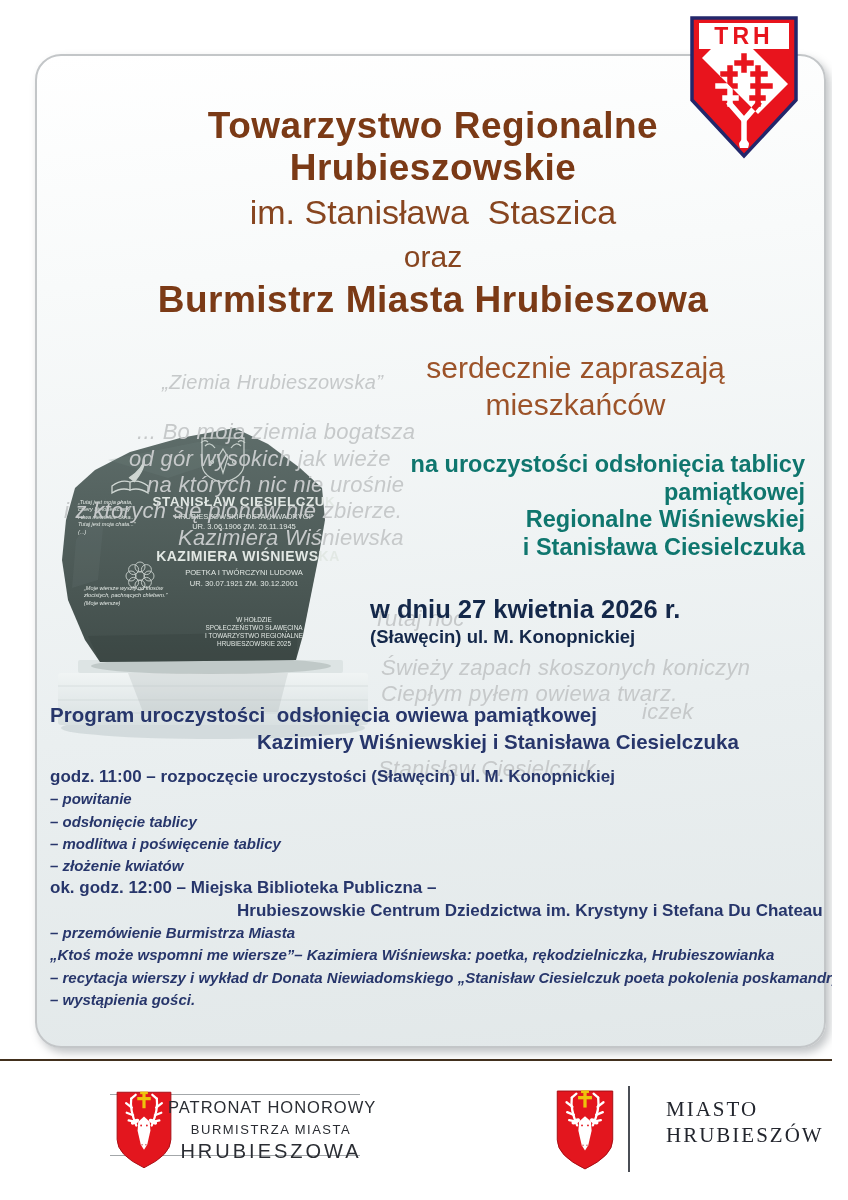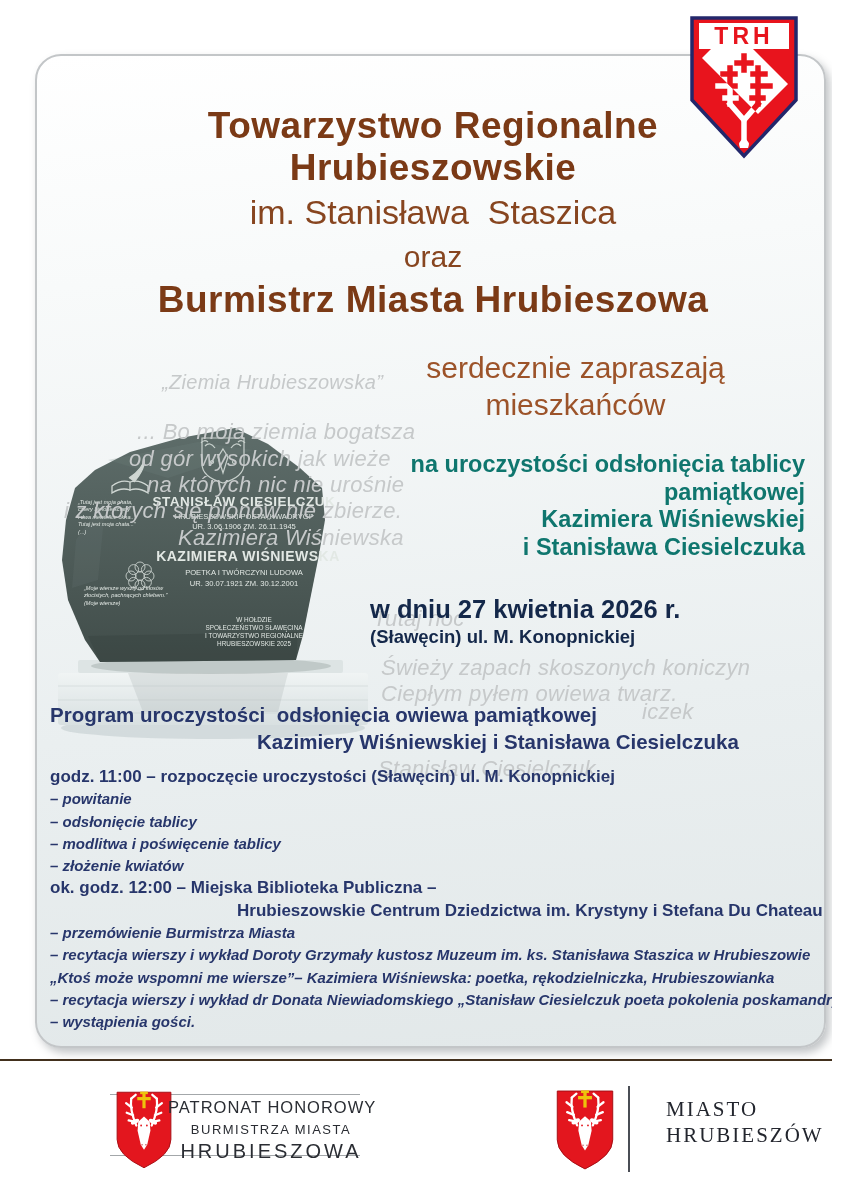--- a/index.html
+++ b/index.html
@@ -197,21 +197,21 @@
   </div>
 
   <div class="abs lead">
     <div>serdecznie zapraszają</div>
     <div>mieszkańców</div>
   </div>
 
   <div class="abs body-block">
     <div>na uroczystości odsłonięcia tablicy</div>
     <div>pamiątkowej</div>
-    <div>Kazimiera Wiśniewskiej</div>
+    <div>Regionalne Wiśniewskiej</div>
     <div>i Stanisława Ciesielczuka</div>
   </div>
 
   <div class="abs date-block">
     <div class="date-line">w dniu 27 kwietnia 2026 r.</div>
     <div class="place-line">(Sławęcin) ul. M. Konopnickiej</div>
   </div>
 
   <div class="abs prog-title">
     <div class="pt1">Program uroczystości  odsłonięcia owiewa pamiątkowej</div>
@@ -219,21 +219,20 @@
   </div>
   <div class="abs prog-items">
       <div class="prog-item bold">godz. 11:00 – rozpoczęcie uroczystości (Sławęcin) ul. M. Konopnickiej</div>
       <div class="prog-item italic">– powitanie</div>
       <div class="prog-item italic">– odsłonięcie tablicy</div>
       <div class="prog-item italic">– modlitwa i poświęcenie tablicy</div>
       <div class="prog-item italic">– złożenie kwiatów</div>
       <div class="prog-item bold">ok. godz. 12:00 – Miejska Biblioteka Publiczna –</div>
       <div class="prog-item bold-indent">Hrubieszowskie Centrum Dziedzictwa im. Krystyny i Stefana Du Chateau</div>
       <div class="prog-item italic">– przemówienie Burmistrza Miasta</div>
-      <div class="prog-item italic">– recytacja wierszy i wykład Doroty Grzymały kustosz Muzeum im. ks. Stanisława Staszica w Hrubieszowie</div>
       <div class="prog-item italic">„Ktoś może wspomni me wiersze”– Kazimiera Wiśniewska: poetka, rękodzielniczka, Hrubieszowianka</div>
       <div class="prog-item italic">– recytacja wierszy i wykład dr Donata Niewiadomskiego „Stanisław Ciesielczuk poeta pokolenia poskamandryckiego”</div>
       <div class="prog-item italic">– wystąpienia gości.</div>
     </div>
 
   <div class="abs footer-rule"></div>
 
   <div class="pat-rule" style="top:1094px"></div>
   <div class="pat-rule" style="top:1155px"></div>
   <svg class="abs" style="left:112px;top:1083px" width="64" height="94" viewBox="0 0 100 130">

